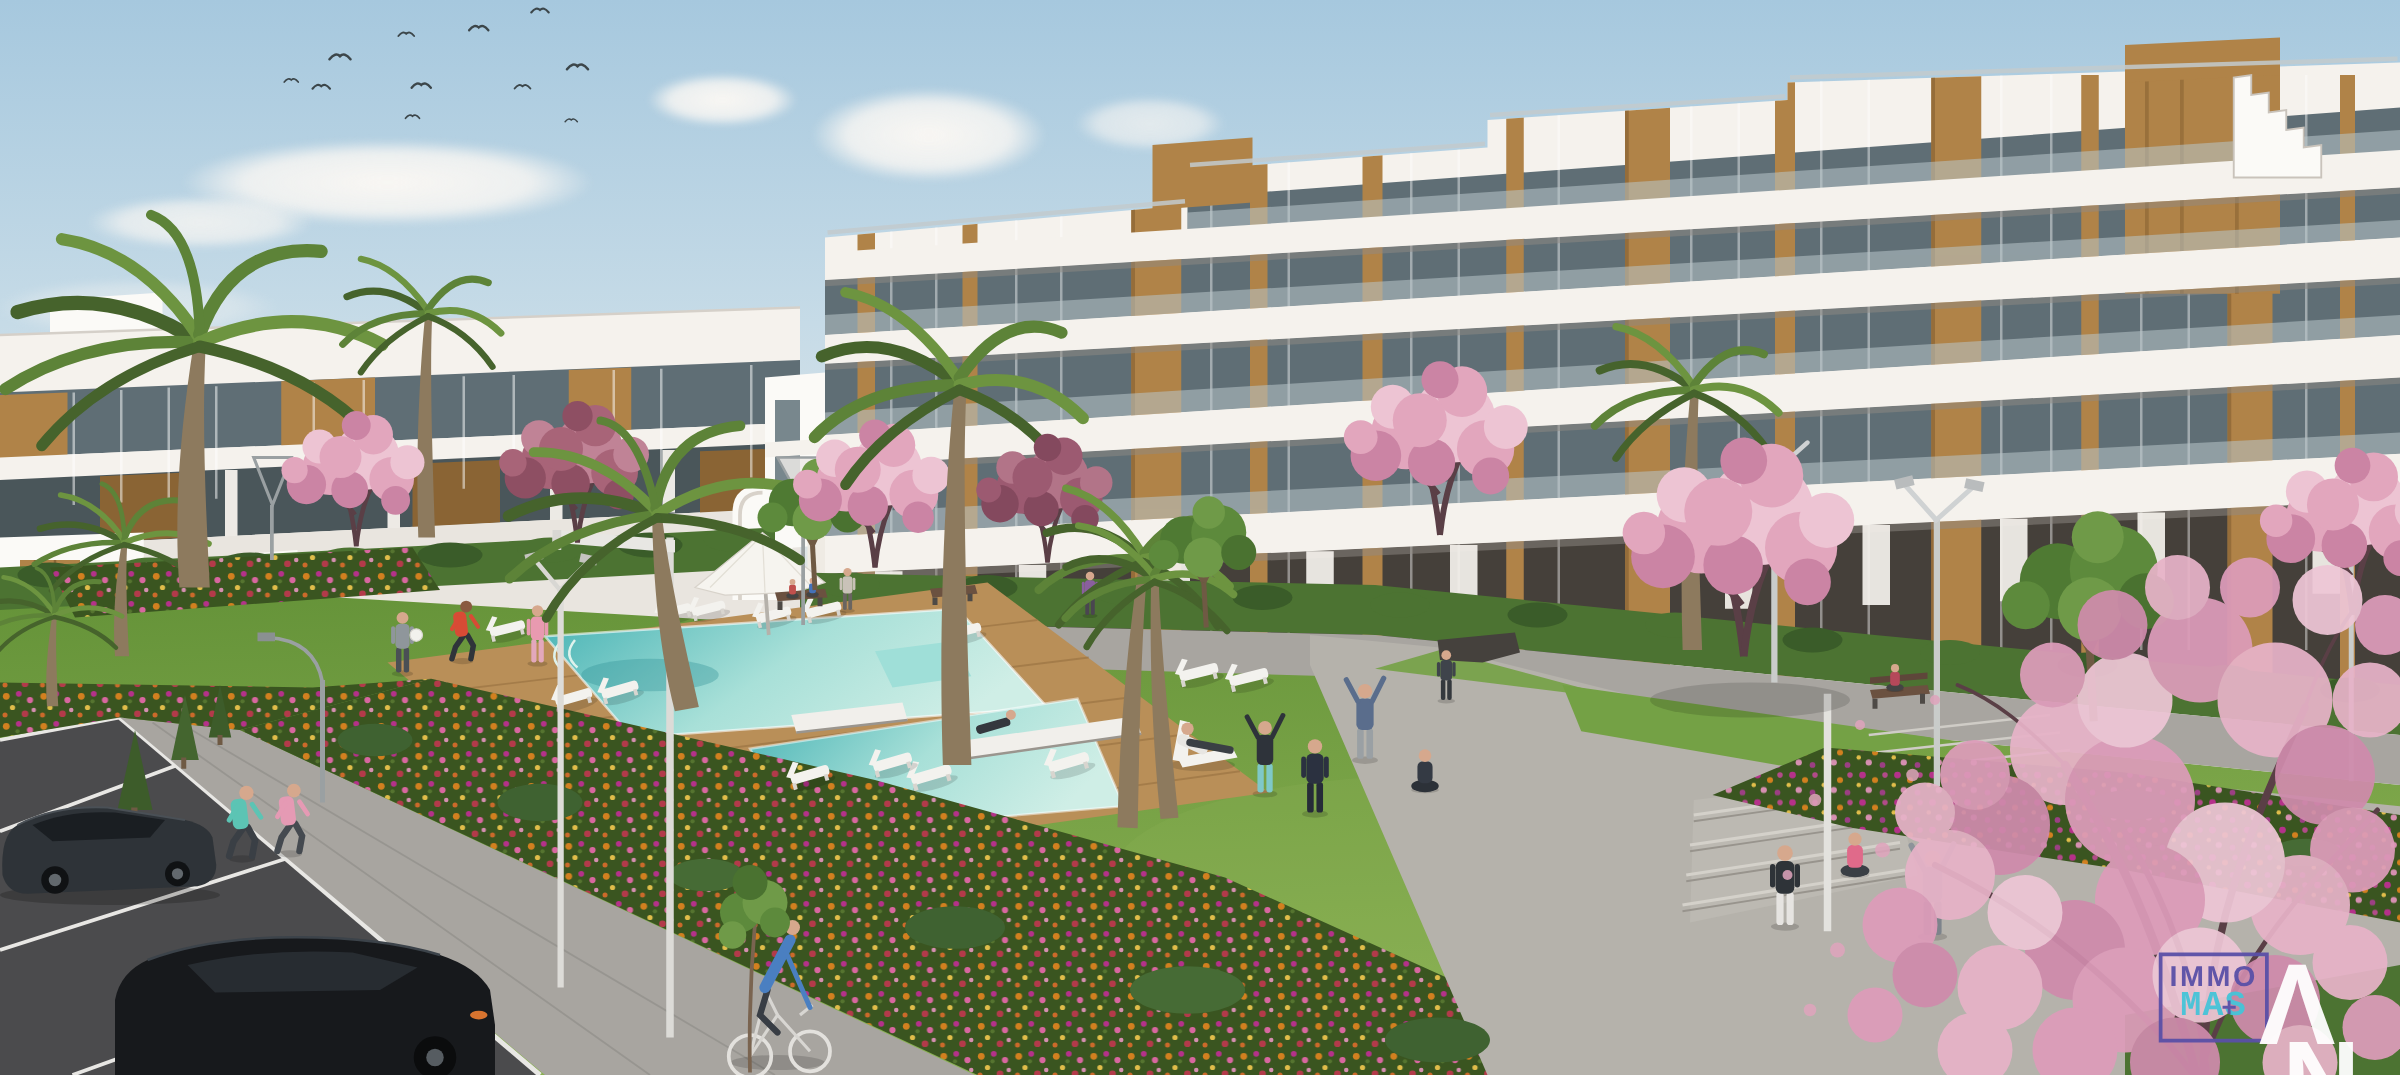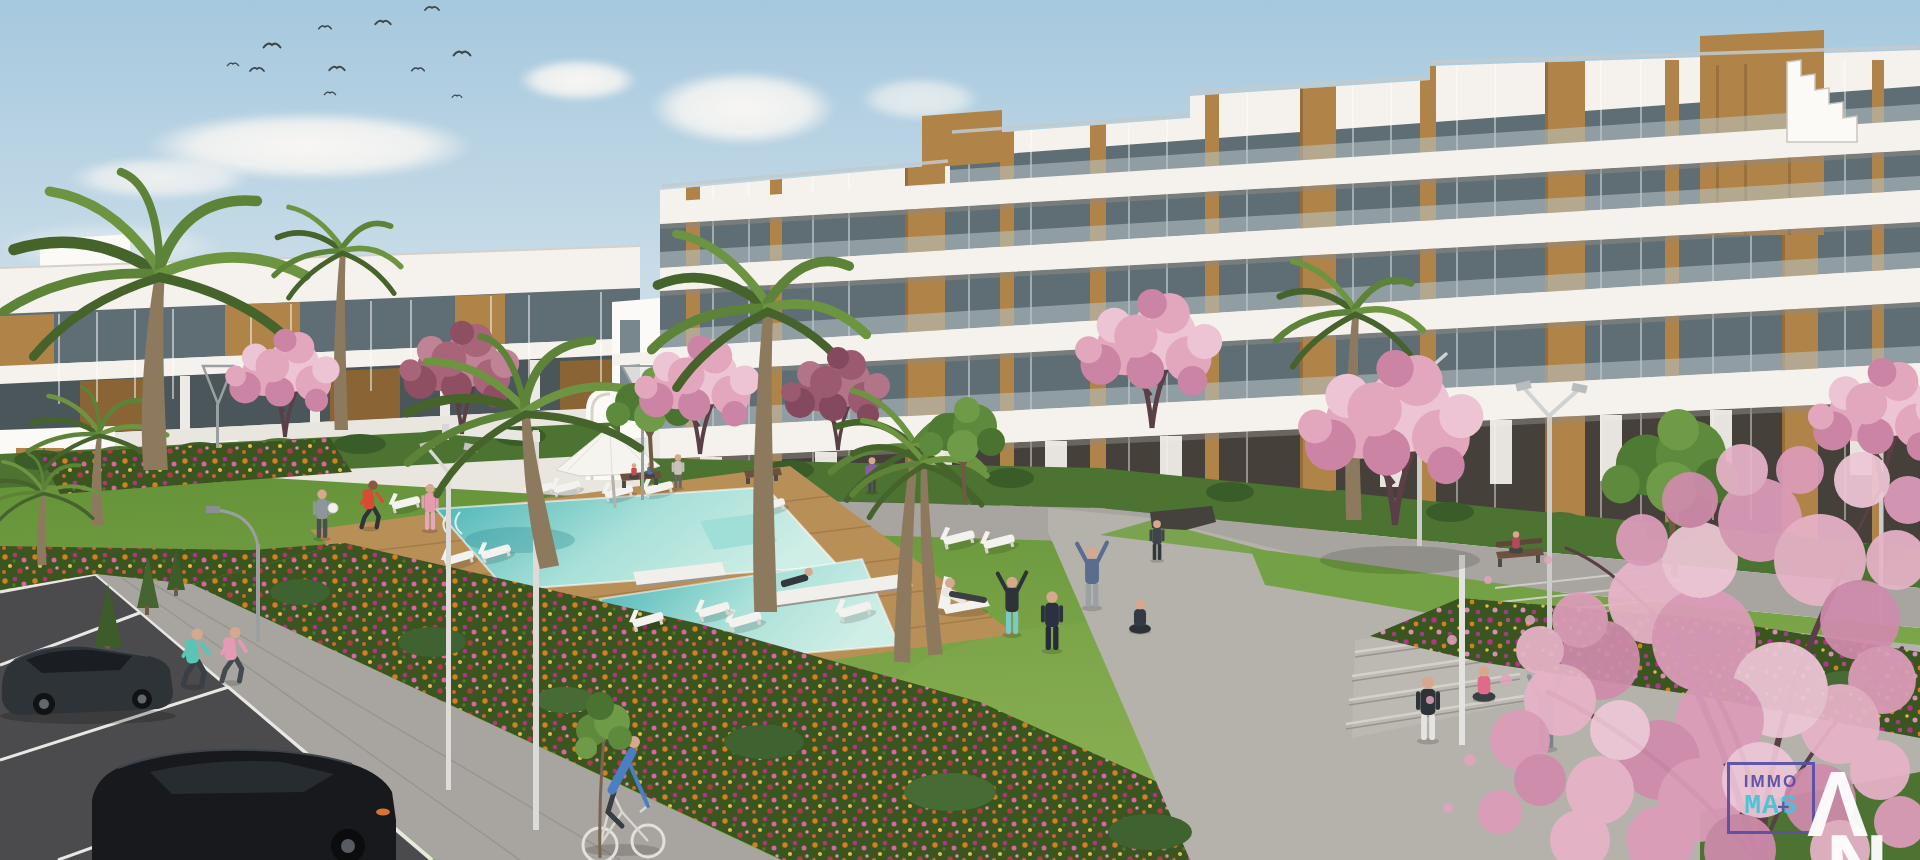--- a/index.html
+++ b/index.html
@@ -22,21 +22,21 @@
   .f-glassd{fill:var(--glass-dark,#5f6e75)} .f-glassm{fill:var(--glass-mid,#78878d)} .f-glassl{fill:var(--glass-light,#b9c6ca)}
   .f-wood{fill:var(--wood,#b08348)} .f-woodd{fill:var(--wood-dark,#8a6434)}
   .f-hedge{fill:var(--hedge,#4c7332)} .f-hedged{fill:var(--hedge-dark,#3a5c29)}
   .f-deck{fill:var(--deck,#b98f58)} .f-path{fill:var(--path,#a8a5a0)} .f-plaza{fill:var(--plaza,#b5b2ab)}
   .f-asphalt{fill:var(--asphalt,#4b4b4d)} .f-trunk{fill:var(--trunk,#8d7a5e)}
   .f-lawnflat{fill:var(--lawn-flat,#74a145)}
   .f-dark{fill:#45403a}
   
   .watermark{position:absolute;left:1727px;top:762px;width:200px;height:120px;opacity:.95;}
   .logo-box{position:absolute;left:0;top:0;width:82px;height:66px;border:3px solid var(--logo-purple,#5a50a7);}
-  .logo-immo{margin-top:7px;text-align:center;font-weight:bold;font-size:17px;letter-spacing:2px;color:var(--logo-purple,#5a50a7);line-height:19px;}
+  .logo-immo{margin-top:7px;text-align:center;font-weight:bold;font-size:23px;letter-spacing:2px;color:var(--logo-purple,#5a50a7);line-height:19px;}
   .logo-mas{position:relative;text-align:center;font-weight:bold;font-size:28px;line-height:30px;letter-spacing:1px;color:var(--logo-cyan,#45c4d8);font-family:Liberation Mono, monospace;}
   .logo-plus{position:absolute;left:47px;top:7px;font-size:21px;line-height:21px;color:var(--logo-purple,#5a50a7);}
   .letter-a{position:absolute;left:80px;top:4px;font-size:92px;line-height:76px;font-weight:bold;color:#fff;}
   .letter-n{position:absolute;left:99px;top:64px;font-size:86px;line-height:76px;font-weight:bold;color:#fff;}
 </style>
 </head>
 <body>
 
 <div class="stage">
 

